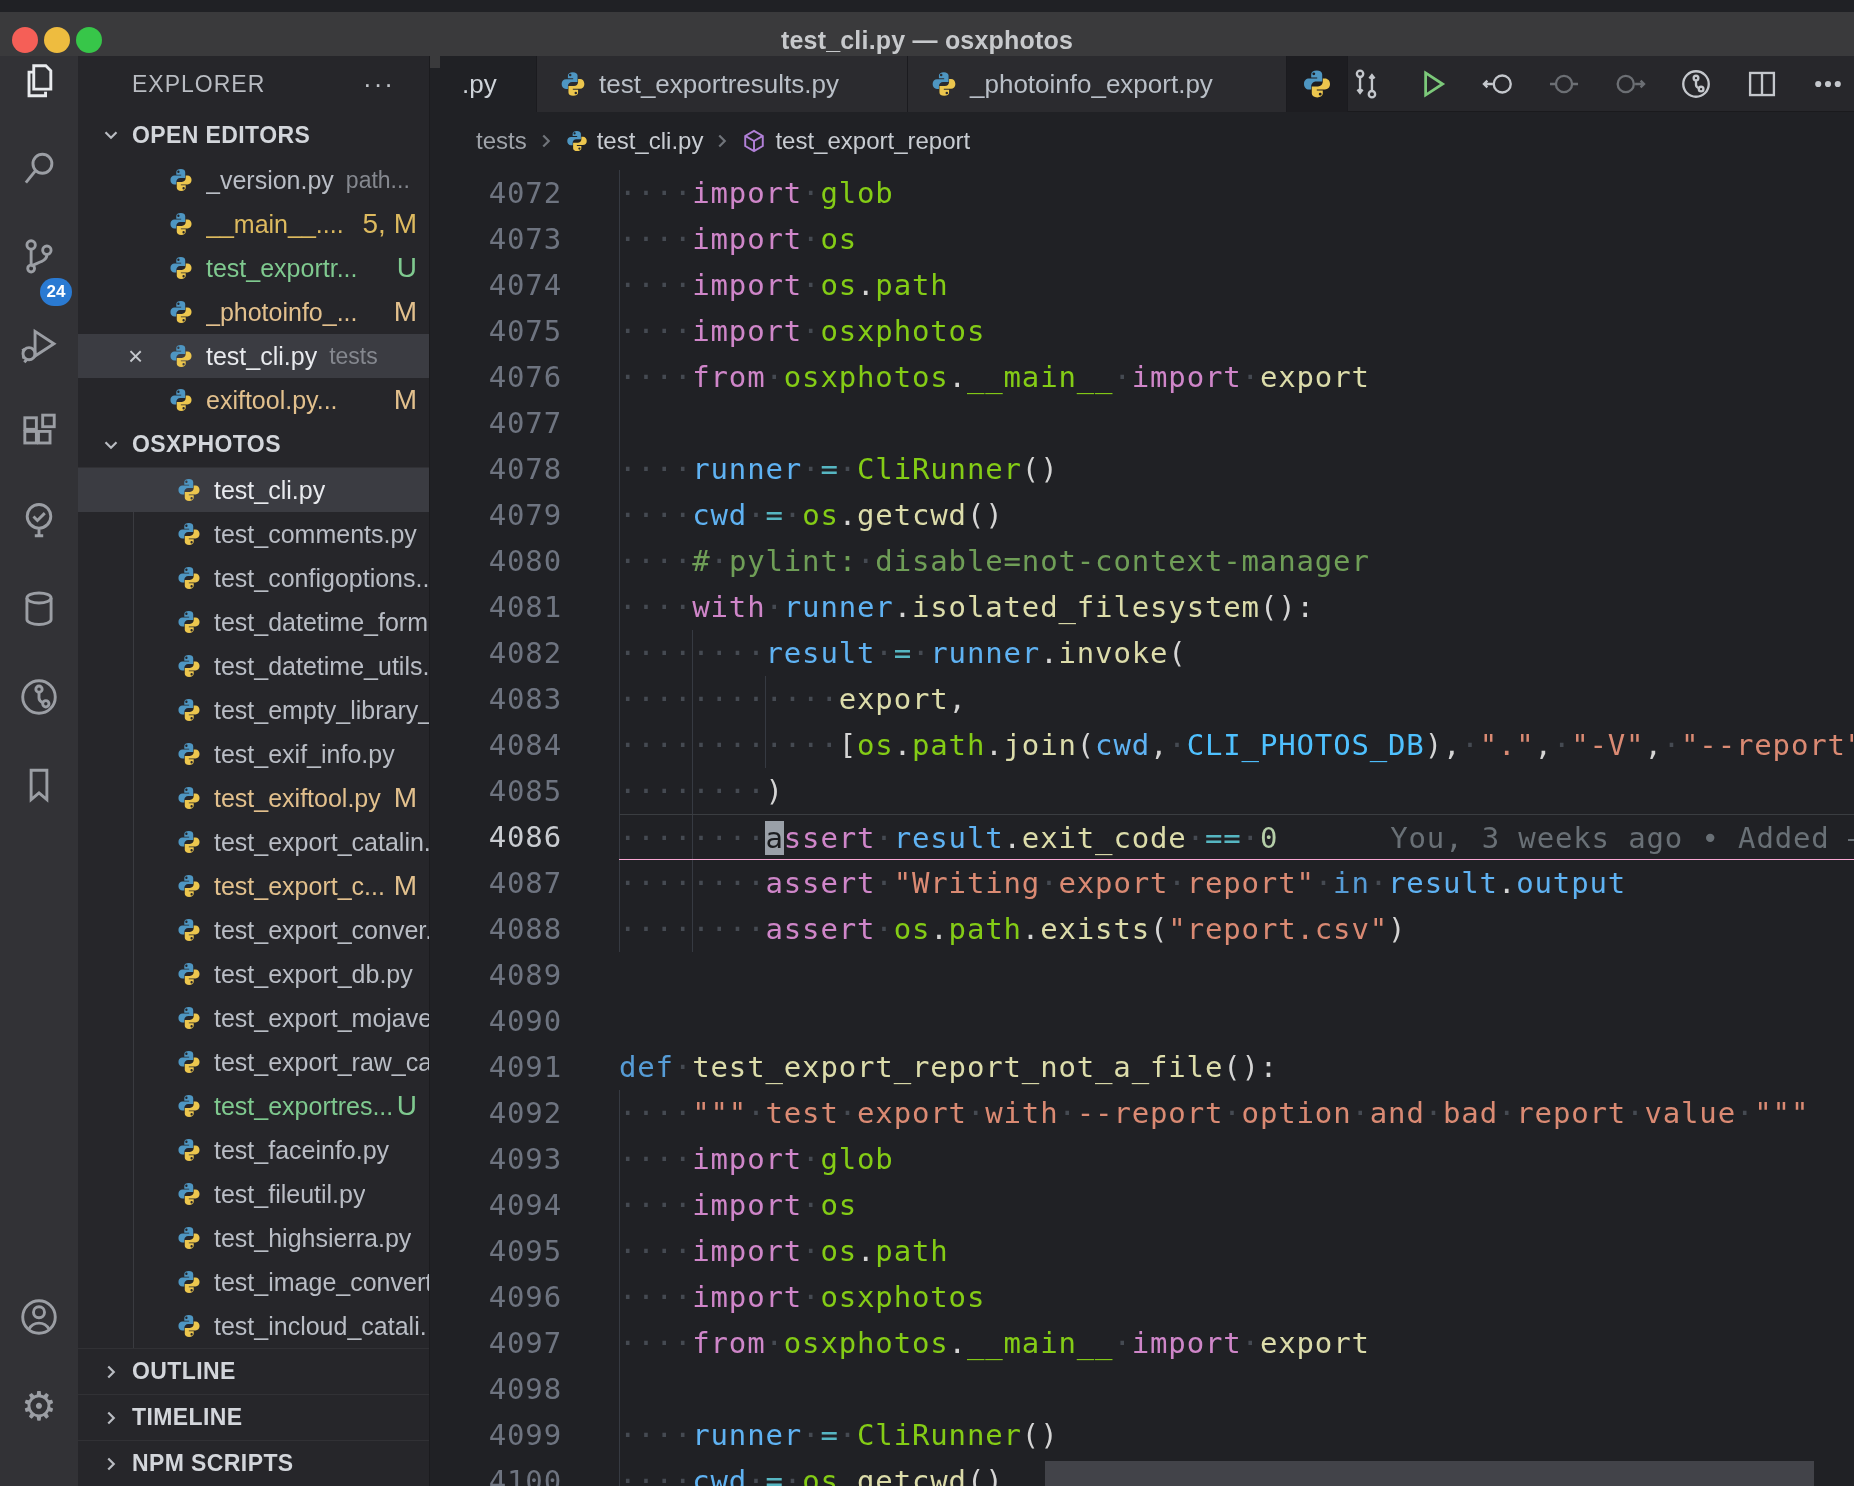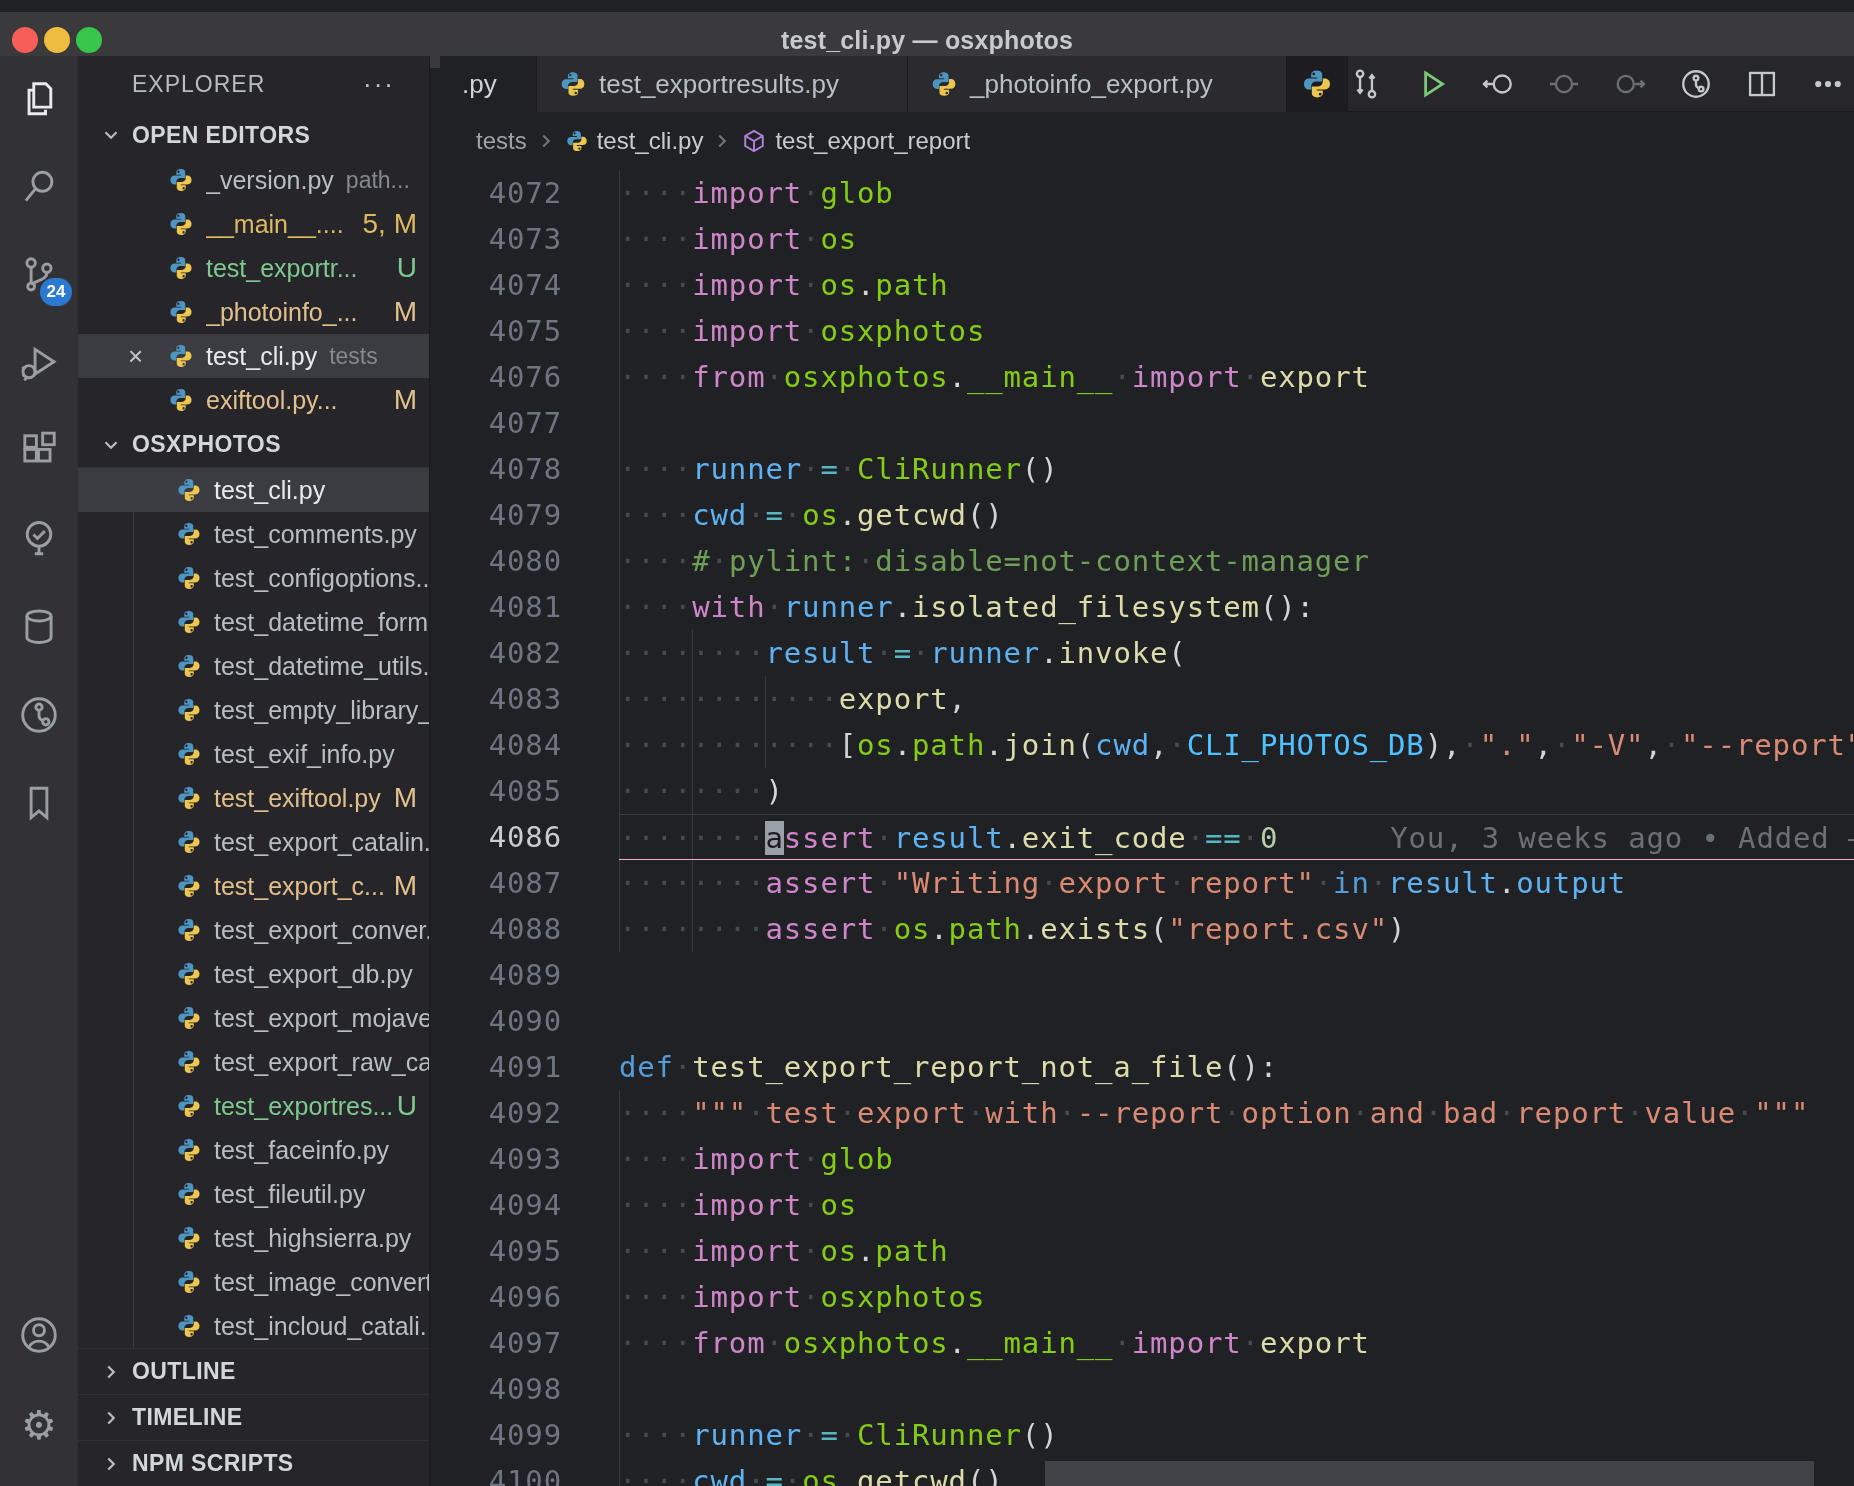--- a/index.html
+++ b/index.html
@@ -14,21 +14,21 @@
   #tl-close { left:12px; background:#f55f57; }
   #tl-min   { left:44px; background:#eebc3f; }
   #tl-max   { left:76px; background:#37c649; }
   #win-title { position:absolute; left:0; right:0; text-align:center; color:#c7c9cc;
     font-size:25px; font-weight:600; letter-spacing:.2px; }
 
   
   #activitybar { position:absolute; left:0; top:56px; width:78px; height:1430px;
     background:#323236; }
   .act { position:absolute; left:0; width:78px; height:78px; display:flex;
-    align-items:center; justify-content:center; }
+    justify-content:center; }
   .act svg { width:42px; height:42px; stroke:#9b9ea4; fill:none; stroke-width:1.1; }
   .act.active svg { stroke:#e9ebee; }
   .act .badge { position:absolute; right:6px; bottom:8px; min-width:32px; height:28px;
     background:#2a7ad2; color:#fff; border-radius:15px; font-size:17px; font-weight:700;
     display:flex; align-items:center; justify-content:center; padding:0 6px; }
   .act .uni { font-size:40px; color:#9b9ea4; line-height:1; }
 
   
   #sidebar { position:absolute; left:78px; top:56px; width:352px; height:1430px;
     background:#26262a; border-right:1px solid #1b1b1e; overflow:hidden; }

